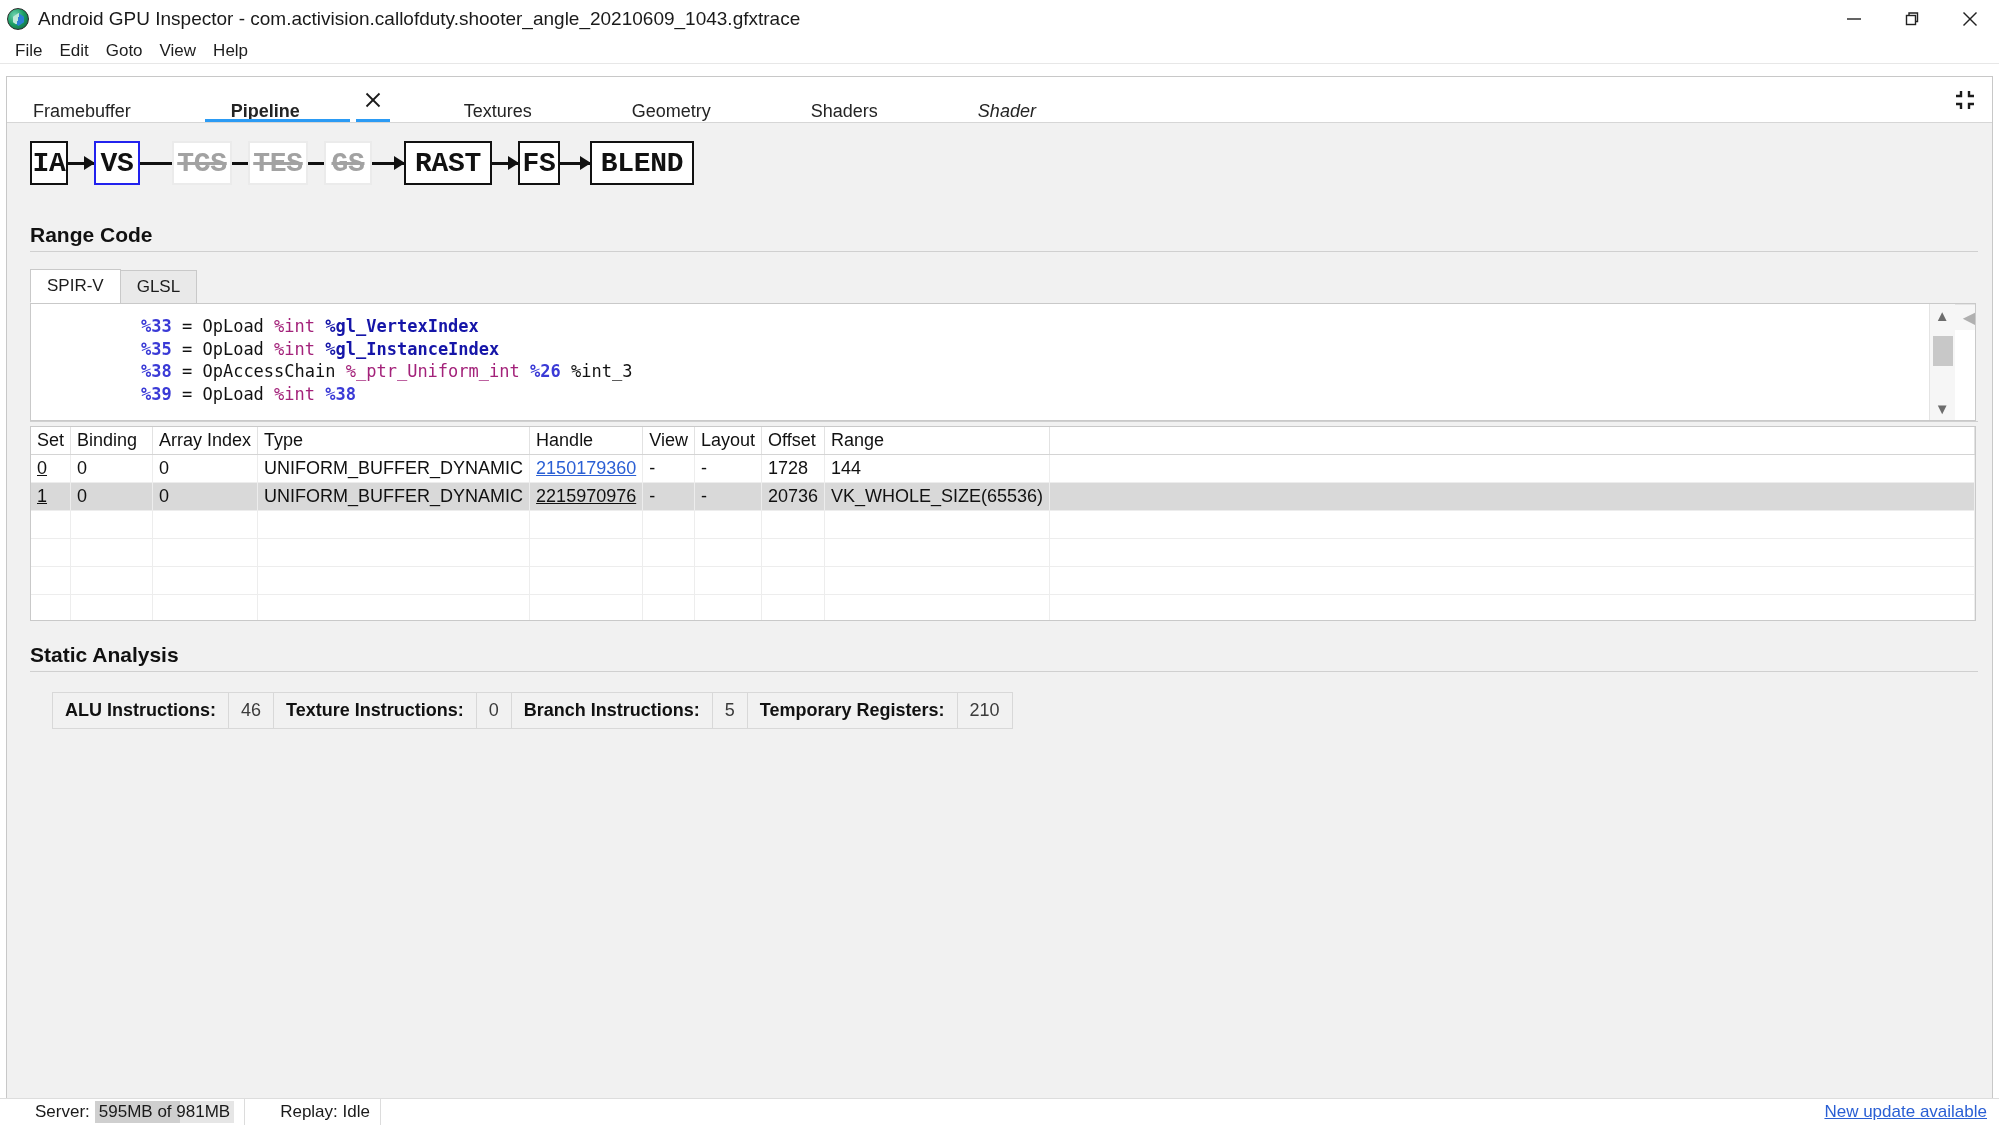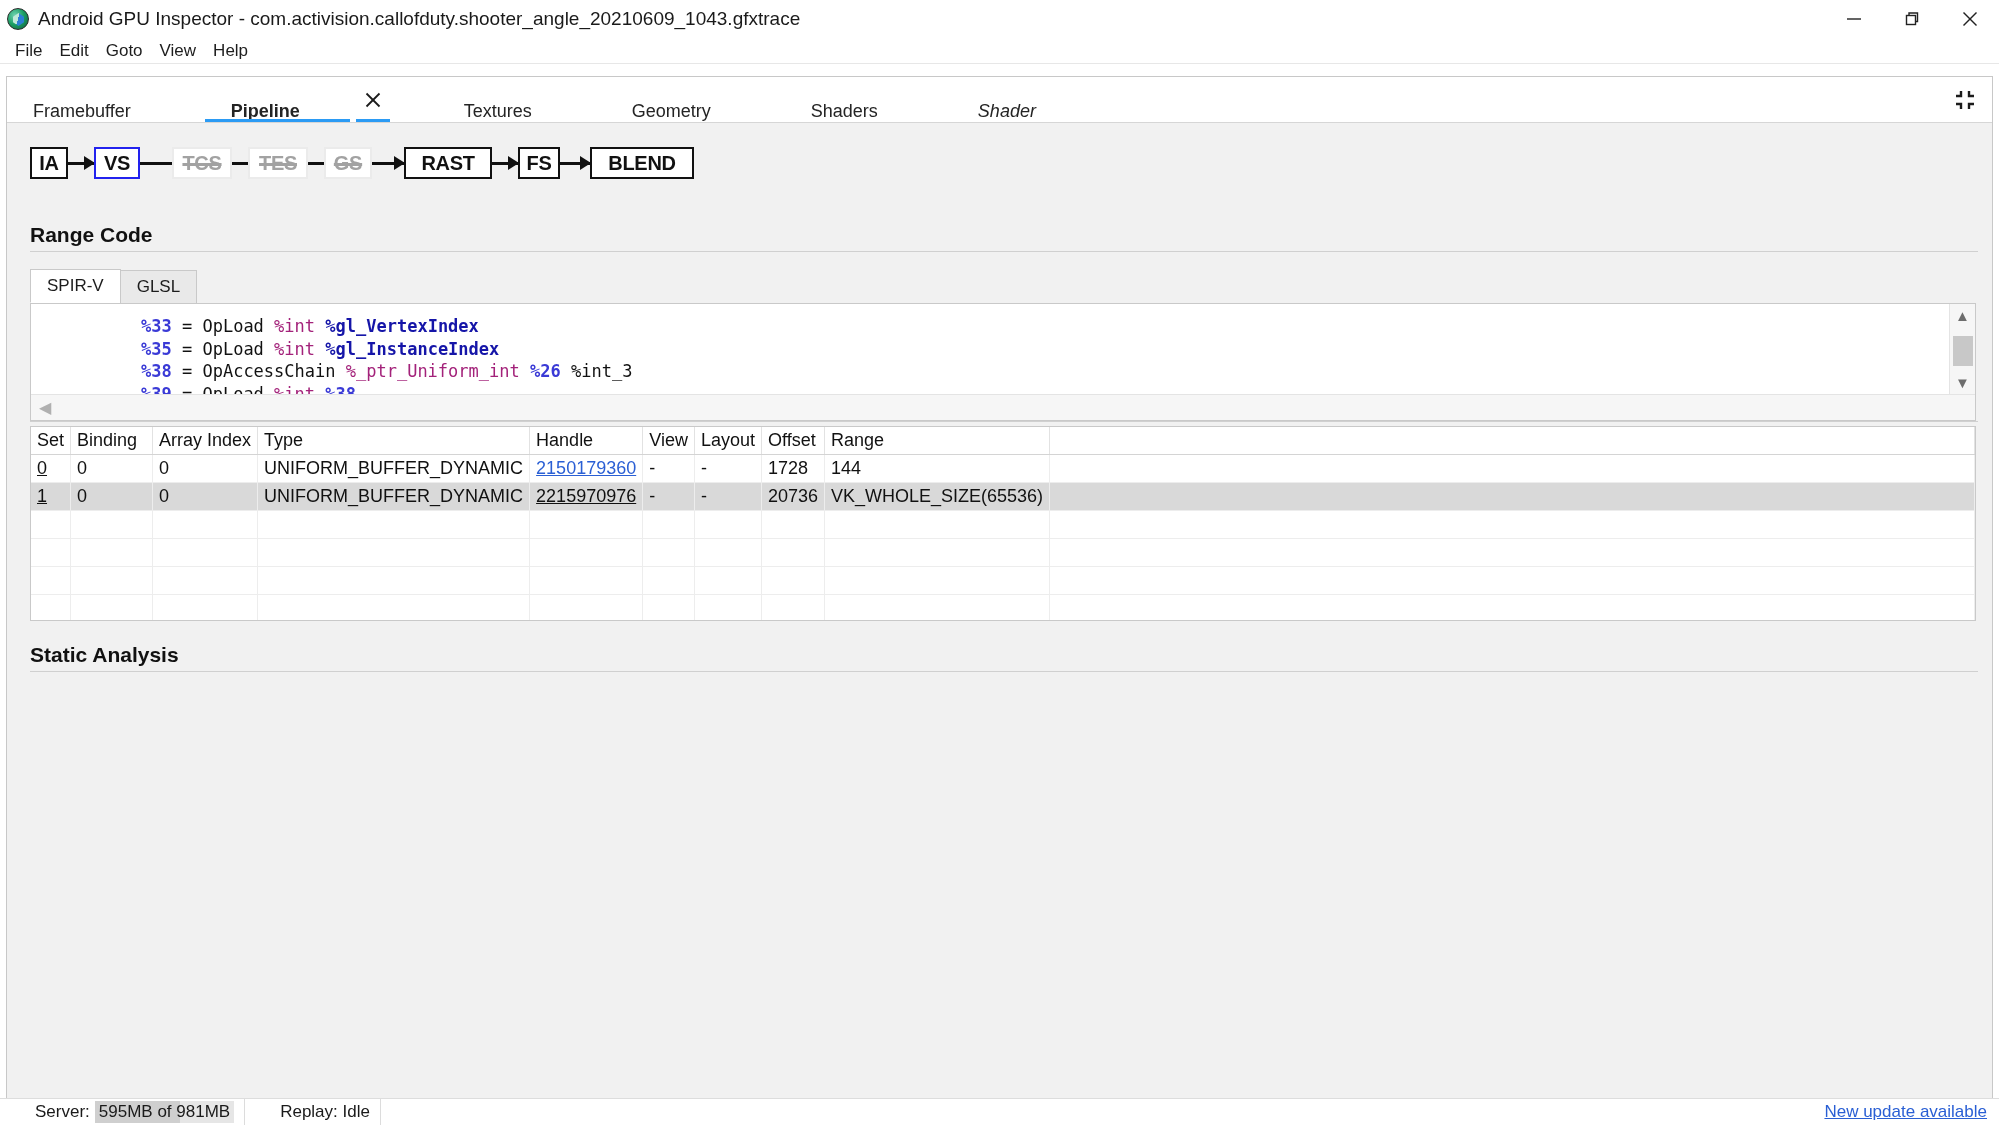--- a/index.html
+++ b/index.html
@@ -107,25 +107,25 @@
     padding: 0 14px;
   }
 
   
   #pipeline {
     height: 76px; display: flex; align-items: center;
     padding-left: 9px; margin-top: 2px;
   }
   .stage {
     display: flex; align-items: center; justify-content: center;
-    height: 32px;
-    font-size: 20px; font-weight: bold;
+    height: 44px;
+    font-size: 28px; font-weight: bold;
     letter-spacing: -0.3px;
     background: #ffffff;
-    position: relative; flex: none;
+    position: relative; flex: none; font-family: Liberation Mono, monospace;
   }
   .stage.on {
     border: 2px solid #111; color: #111;
   }
   .stage.sel {
     border: 2px solid #2222ee; color: #111;
   }
   .stage.off {
     border: 2px solid #ebebeb; color: #a2a2a2;
     text-decoration: line-through;
@@ -165,21 +165,21 @@
     padding: 6px 16px 6px 16px;
     border: 1px solid #c9c9c9; border-bottom: none;
     background: #e9e9e9;
     margin-right: -1px; white-space: nowrap;
   }
   .ctab.active { background: #ffffff; border-bottom: 1px solid #ffffff; }
   #code-box {
     border: 1px solid #c9c9c9;
     background: #ffffff;
     height: 118px;
-    display: flex; flex-direction: column;
+    display: flex; flex-direction: row;
     position: relative;
   }
   #code-inner { flex: 1; display: flex; overflow: hidden; position: relative; }
   #code-text {
     flex: 1; overflow: hidden;
     font-family: "DejaVu Sans Mono", monospace;
     font-size: 17px; line-height: 22.6px;
     padding: 11px 0 0 0; white-space: pre;
   }
   .cl { padding-left: 110px; }
@@ -485,20 +485,30 @@
               <td></td>
             </tr>
           </tbody>
       </table>
     </div>
 
     
     <div class="group-title">Static Analysis</div>
     <div class="group-line"></div>
 
+    <div id="static-wrap">
+        <div class="sa-cell lbl">ALU Instructions:</div>
+        <div class="sa-cell val">46</div>
+        <div class="sa-cell lbl">Texture Instructions:</div>
+        <div class="sa-cell val">0</div>
+        <div class="sa-cell lbl">Branch Instructions:</div>
+        <div class="sa-cell val">5</div>
+        <div class="sa-cell lbl">Temporary Registers:</div>
+        <div class="sa-cell val">210</div>
+      </div>
 
   </div>
 </div>
 
 <div id="statusbar">
   <div class="sb-sec">
     <span>Server:</span>
     <span id="mem-bar">
       <span id="mem-fill"></span>
       <span id="mem-label">595MB of 981MB</span>

